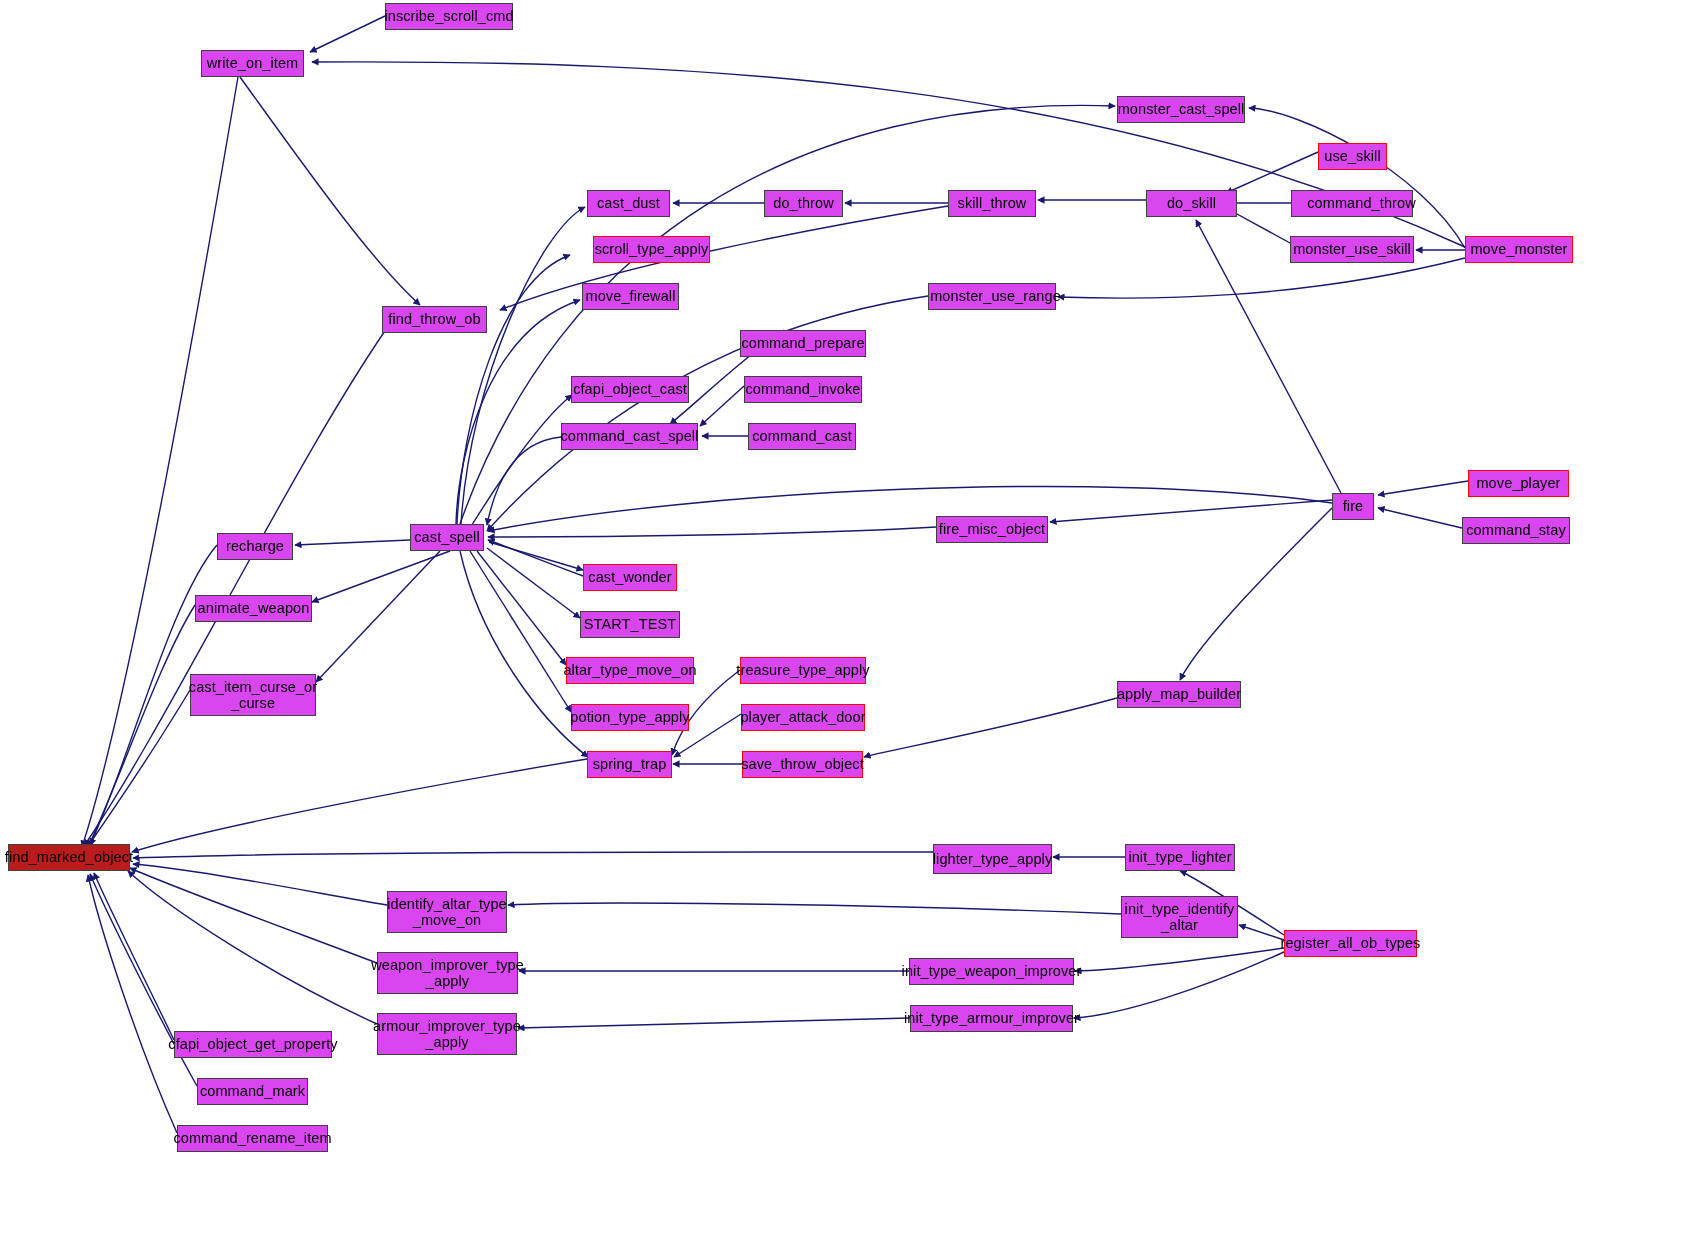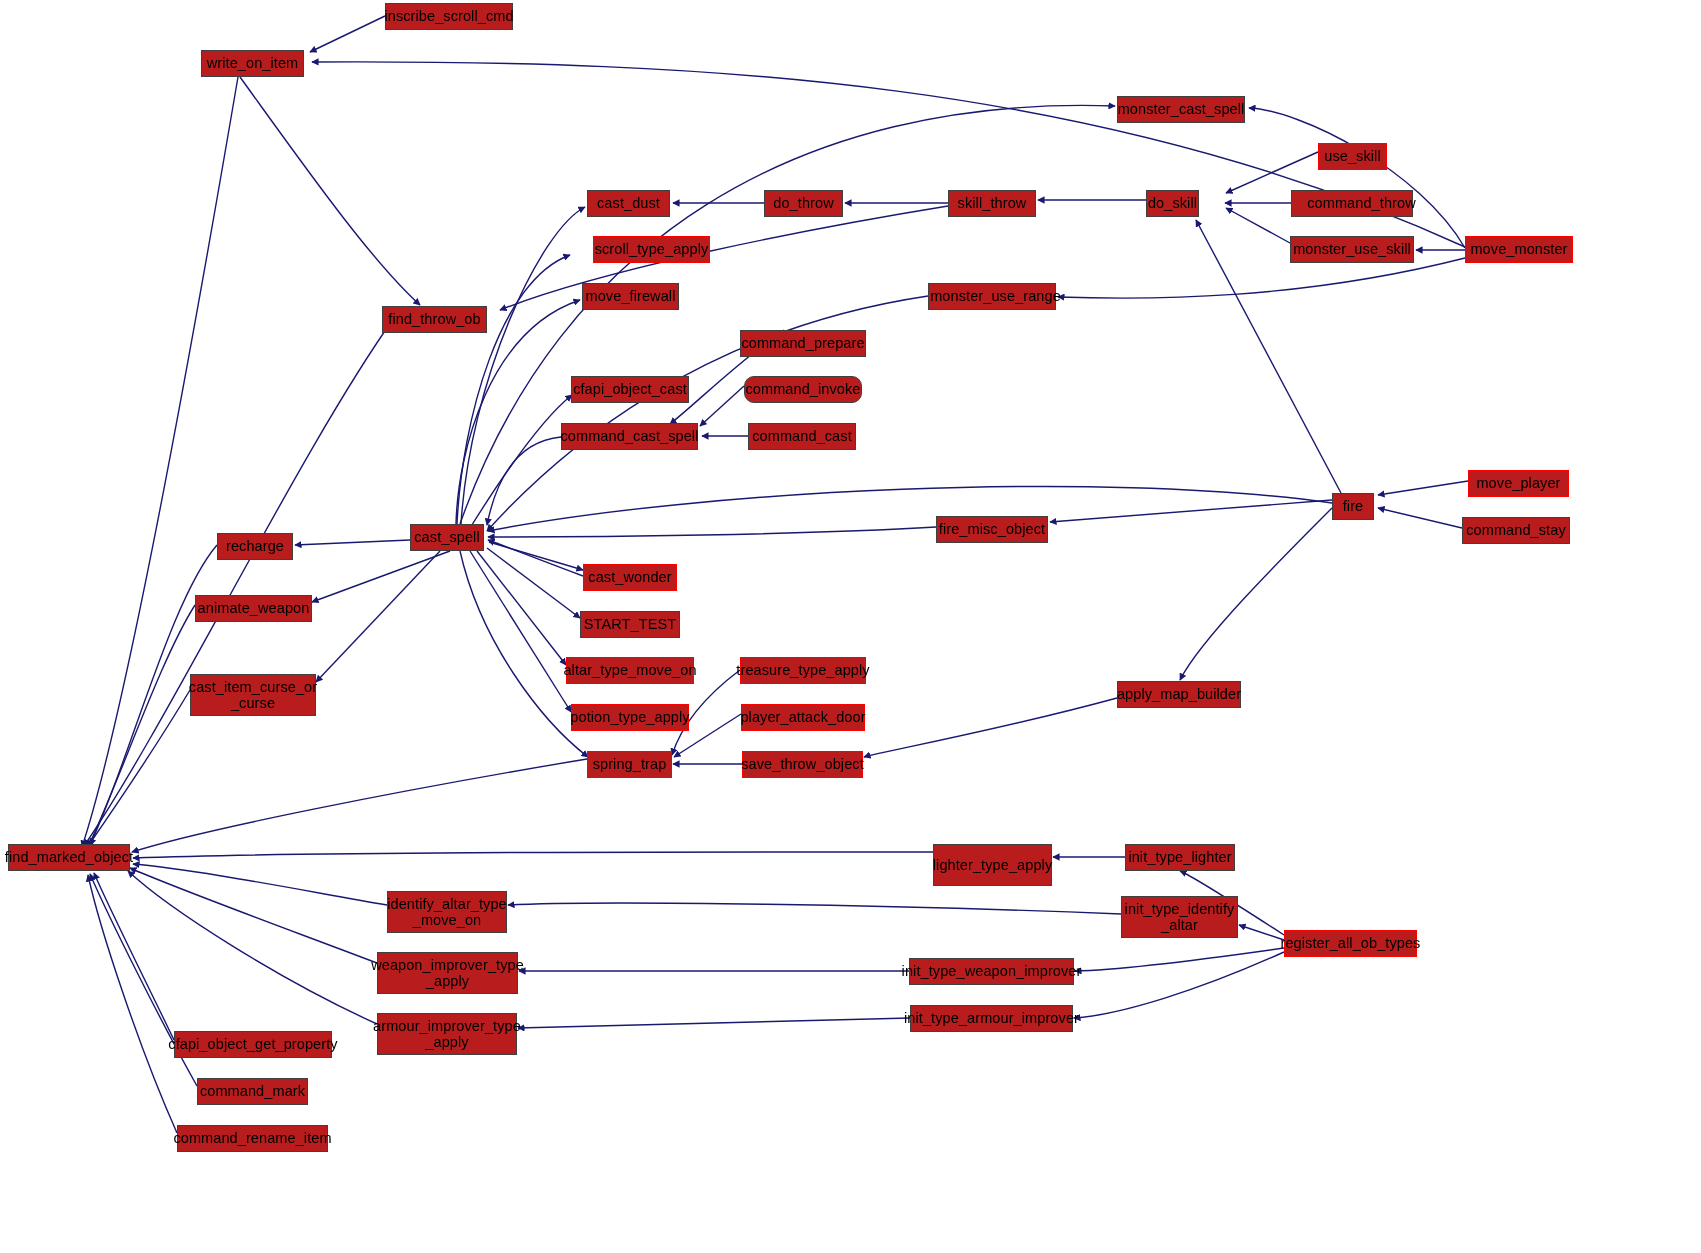--- a/index.html
+++ b/index.html
@@ -23,21 +23,21 @@
     height: 1253px;
     pointer-events: none;
   }
   .node {
     position: absolute;
     box-sizing: border-box;
     display: flex;
     align-items: center;
     justify-content: center;
     text-align: center;
-    background: #b91c1c;
+    background: #d946ef;
     border: 1px solid #404040;
     color: #000000;
     font-size: 14.5px;
     line-height: 1.12;
     letter-spacing: 0.1px;
     white-space: pre-line;
     padding: 0 4px;
     z-index: 5;
   }
   .node.red {
@@ -126,31 +126,31 @@
       </g>
   </svg>
   <div id="node-layer">
       <div class="node" style="left: 385px; top: 3px; width: 128px; height: 27px;">inscribe_scroll_cmd</div>
       <div class="node" style="left: 201px; top: 50px; width: 103px; height: 27px;">write_on_item</div>
       <div class="node" style="left: 1117px; top: 96px; width: 128px; height: 27px;">monster_cast_spell</div>
       <div class="node red" style="left: 1318px; top: 143px; width: 69px; height: 27px;">use_skill</div>
       <div class="node" style="left: 587px; top: 190px; width: 83px; height: 27px;">cast_dust</div>
       <div class="node" style="left: 764px; top: 190px; width: 79px; height: 27px;">do_throw</div>
       <div class="node" style="left: 948px; top: 190px; width: 88px; height: 27px;">skill_throw</div>
-      <div class="node" style="left: 1146px; top: 190px; width: 53px; height: 27px;">do_skill</div>
+      <div class="node" style="left: 1146px; top: 190px; width: 91px; height: 27px;">do_skill</div>
       <div class="node" style="left: 1291px; top: 190px; width: 122px; height: 27px; padding-left: 23px;">command_throw</div>
       <div class="node red" style="left: 572px; top: 236px; width: 117px; height: 27px; margin-left: 21px;">scroll_type_apply</div>
       <div class="node" style="left: 1290px; top: 236px; width: 124px; height: 27px;">monster_use_skill</div>
       <div class="node red" style="left: 1465px; top: 236px; width: 108px; height: 27px;">move_monster</div>
       <div class="node" style="left: 582px; top: 283px; width: 97px; height: 27px;">move_firewall</div>
       <div class="node" style="left: 928px; top: 283px; width: 128px; height: 27px; padding-left: 11px;">monster_use_range</div>
       <div class="node" style="left: 382px; top: 306px; width: 105px; height: 27px;">find_throw_ob</div>
       <div class="node" style="left: 740px; top: 330px; width: 126px; height: 27px;">command_prepare</div>
       <div class="node" style="left: 571px; top: 376px; width: 118px; height: 27px;">cfapi_object_cast</div>
-      <div class="node" style="left: 744px; top: 376px; width: 118px; height: 27px; border-radius: 10px;">command_invoke</div>
+      <div class="node" style="left: 744px; top: 376px; width: 118px; height: 27px;">command_invoke</div>
       <div class="node" style="left: 561px; top: 423px; width: 137px; height: 27px;">command_cast_spell</div>
       <div class="node" style="left: 748px; top: 423px; width: 108px; height: 27px;">command_cast</div>
       <div class="node" style="left: 1332px; top: 493px; width: 42px; height: 27px;">fire</div>
       <div class="node red" style="left: 1468px; top: 470px; width: 101px; height: 27px;">move_player</div>
       <div class="node" style="left: 1462px; top: 517px; width: 108px; height: 27px;">command_stay</div>
       <div class="node" style="left: 936px; top: 516px; width: 112px; height: 27px;">fire_misc_object</div>
       <div class="node" style="left: 217px; top: 533px; width: 76px; height: 27px;">recharge</div>
       <div class="node" style="left: 410px; top: 524px; width: 74px; height: 27px;">cast_spell</div>
       <div class="node red" style="left: 583px; top: 564px; width: 94px; height: 27px;">cast_wonder</div>
       <div class="node" style="left: 195px; top: 595px; width: 117px; height: 27px;">animate_weapon</div>
@@ -158,21 +158,21 @@
       <div class="node red" style="left: 566px; top: 657px; width: 128px; height: 27px;">altar_type_move_on</div>
       <div class="node red" style="left: 740px; top: 657px; width: 126px; height: 27px;">treasure_type_apply</div>
       <div class="node" style="left: 190px; top: 674px; width: 126px; height: 42px;">cast_item_curse_or
 _curse</div>
       <div class="node" style="left: 1117px; top: 681px; width: 124px; height: 27px;">apply_map_builder</div>
       <div class="node red" style="left: 571px; top: 704px; width: 118px; height: 27px;">potion_type_apply</div>
       <div class="node red" style="left: 741px; top: 704px; width: 124px; height: 27px;">player_attack_door</div>
       <div class="node red" style="left: 587px; top: 751px; width: 85px; height: 27px;">spring_trap</div>
       <div class="node red" style="left: 742px; top: 751px; width: 121px; height: 27px;">save_throw_object</div>
       <div class="node current" style="left: 8px; top: 844px; width: 122px; height: 27px;">find_marked_object</div>
-      <div class="node" style="left: 933px; top: 844px; width: 119px; height: 42px;">lighter_type_apply</div>
+      <div class="node" style="left: 933px; top: 844px; width: 119px; height: 30px;">lighter_type_apply</div>
       <div class="node" style="left: 1125px; top: 844px; width: 110px; height: 27px;">init_type_lighter</div>
       <div class="node" style="left: 387px; top: 891px; width: 120px; height: 42px;">identify_altar_type
 _move_on</div>
       <div class="node" style="left: 1121px; top: 896px; width: 117px; height: 42px;">init_type_identify
 _altar</div>
       <div class="node red" style="left: 1284px; top: 930px; width: 133px; height: 27px;">register_all_ob_types</div>
       <div class="node" style="left: 377px; top: 952px; width: 141px; height: 42px;">weapon_improver_type
 _apply</div>
       <div class="node" style="left: 909px; top: 958px; width: 165px; height: 27px;">init_type_weapon_improver</div>
       <div class="node" style="left: 377px; top: 1013px; width: 140px; height: 42px;">armour_improver_type

